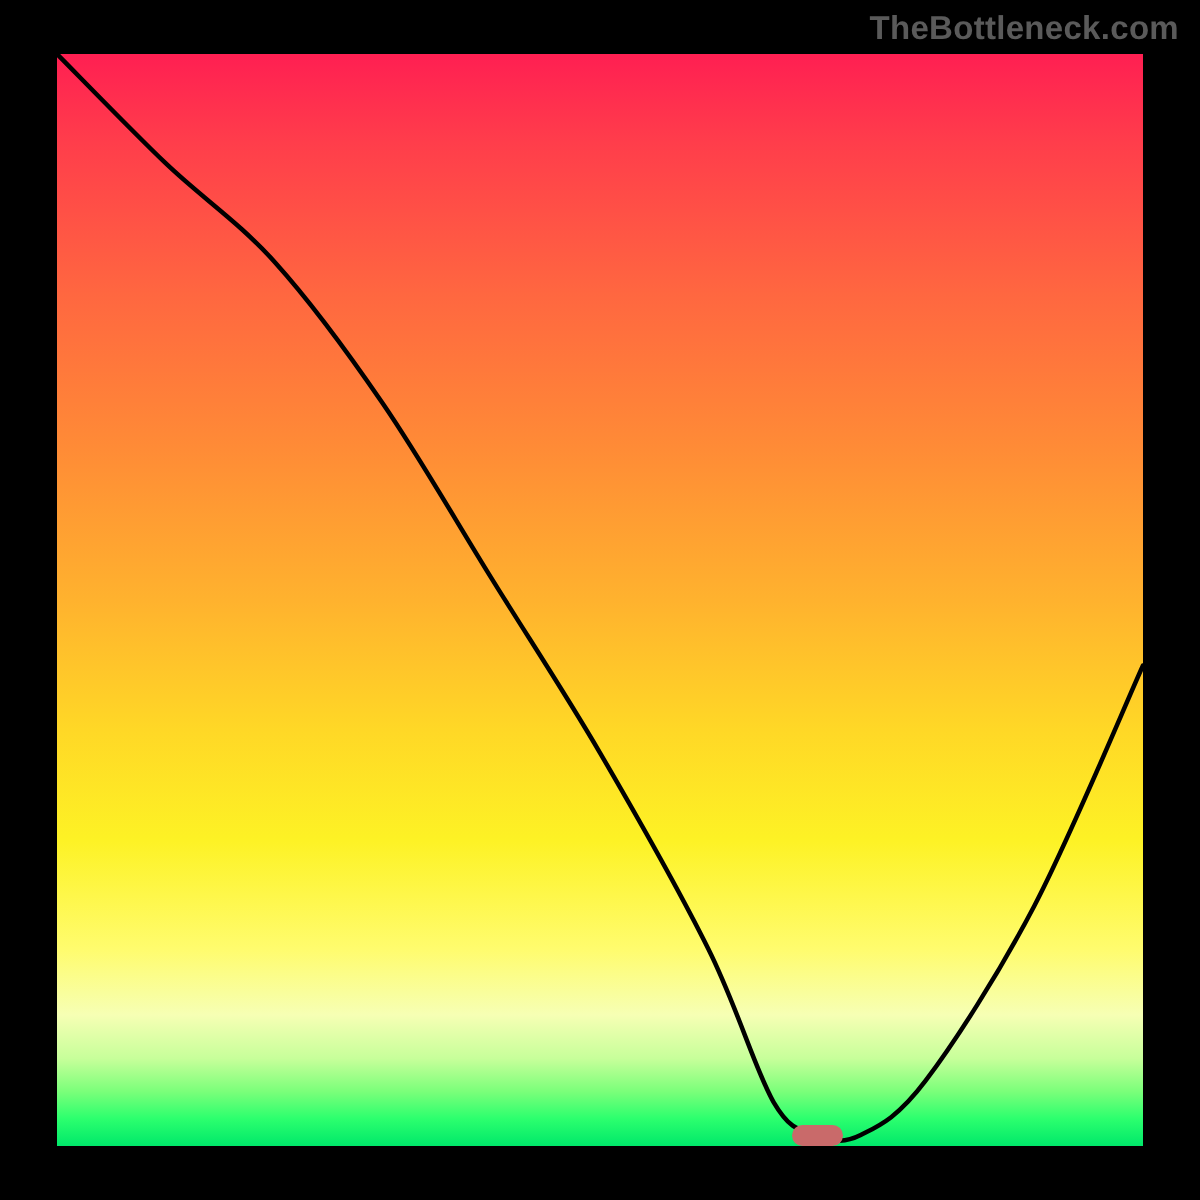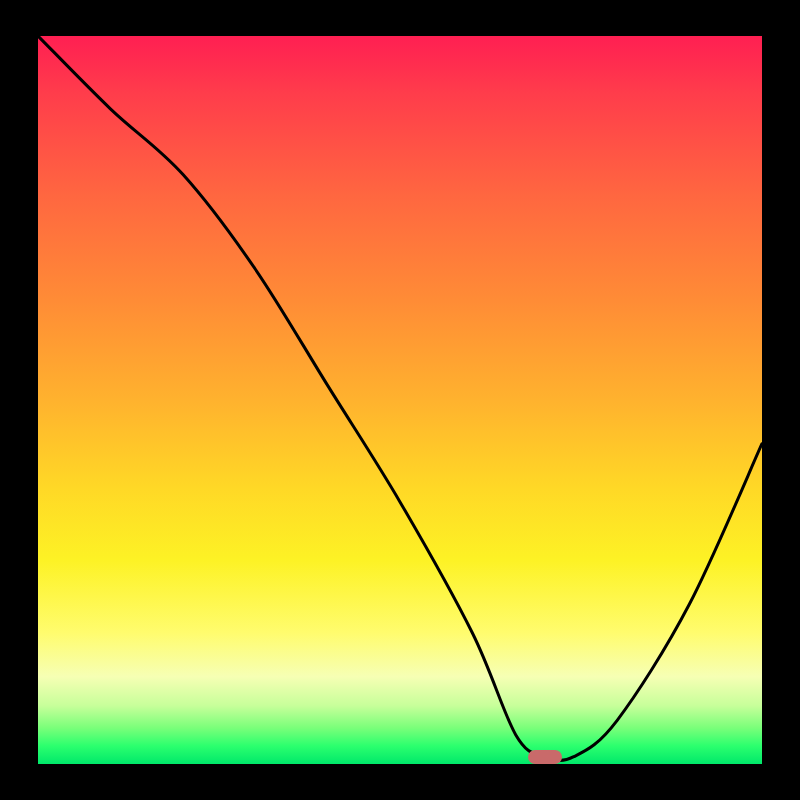--- a/index.html
+++ b/index.html
@@ -77,20 +77,21 @@
     height: 14px;
     border-radius: 8px;
     background: #c96a6a;
     transform: translate(-50%, -50%);
   }
 </style>
 </head>
 <body>
 
 <div class="frame">
+  <div class="watermark">TheBottleneck.com</div>
 
   <div class="plot">
     <div class="gradient"></div>
 
     <svg class="curve" viewBox="0 0 724 728" preserveAspectRatio="none">
       <path d="M 0.0 0.0 C 12.1 12.1, 48.3 49.7, 72.4 72.8 C 96.5 95.9, 120.7 111.6, 144.8 138.3 C 168.9 165.0, 193.1 197.8, 217.2 233.0 C 241.3 268.1, 265.5 310.6, 289.6 349.4 C 313.7 388.3, 337.9 424.7, 362.0 465.9 C 386.1 507.2, 415.1 558.1, 434.4 597.0 C 453.7 635.8, 465.8 678.3, 477.8 698.9 C 489.9 719.5, 497.1 717.1, 506.8 720.7 C 516.5 724.4, 523.7 726.8, 535.8 720.7 C 547.8 714.7, 559.9 709.8, 579.2 684.3 C 598.5 658.8, 627.5 613.9, 651.6 567.8 C 675.7 521.7, 711.9 434.4, 724.0 407.7"></path>
     </svg>
 
     <div class="marker" style="left: 506.8px; top: 720.72px;"></div>
   </div>

